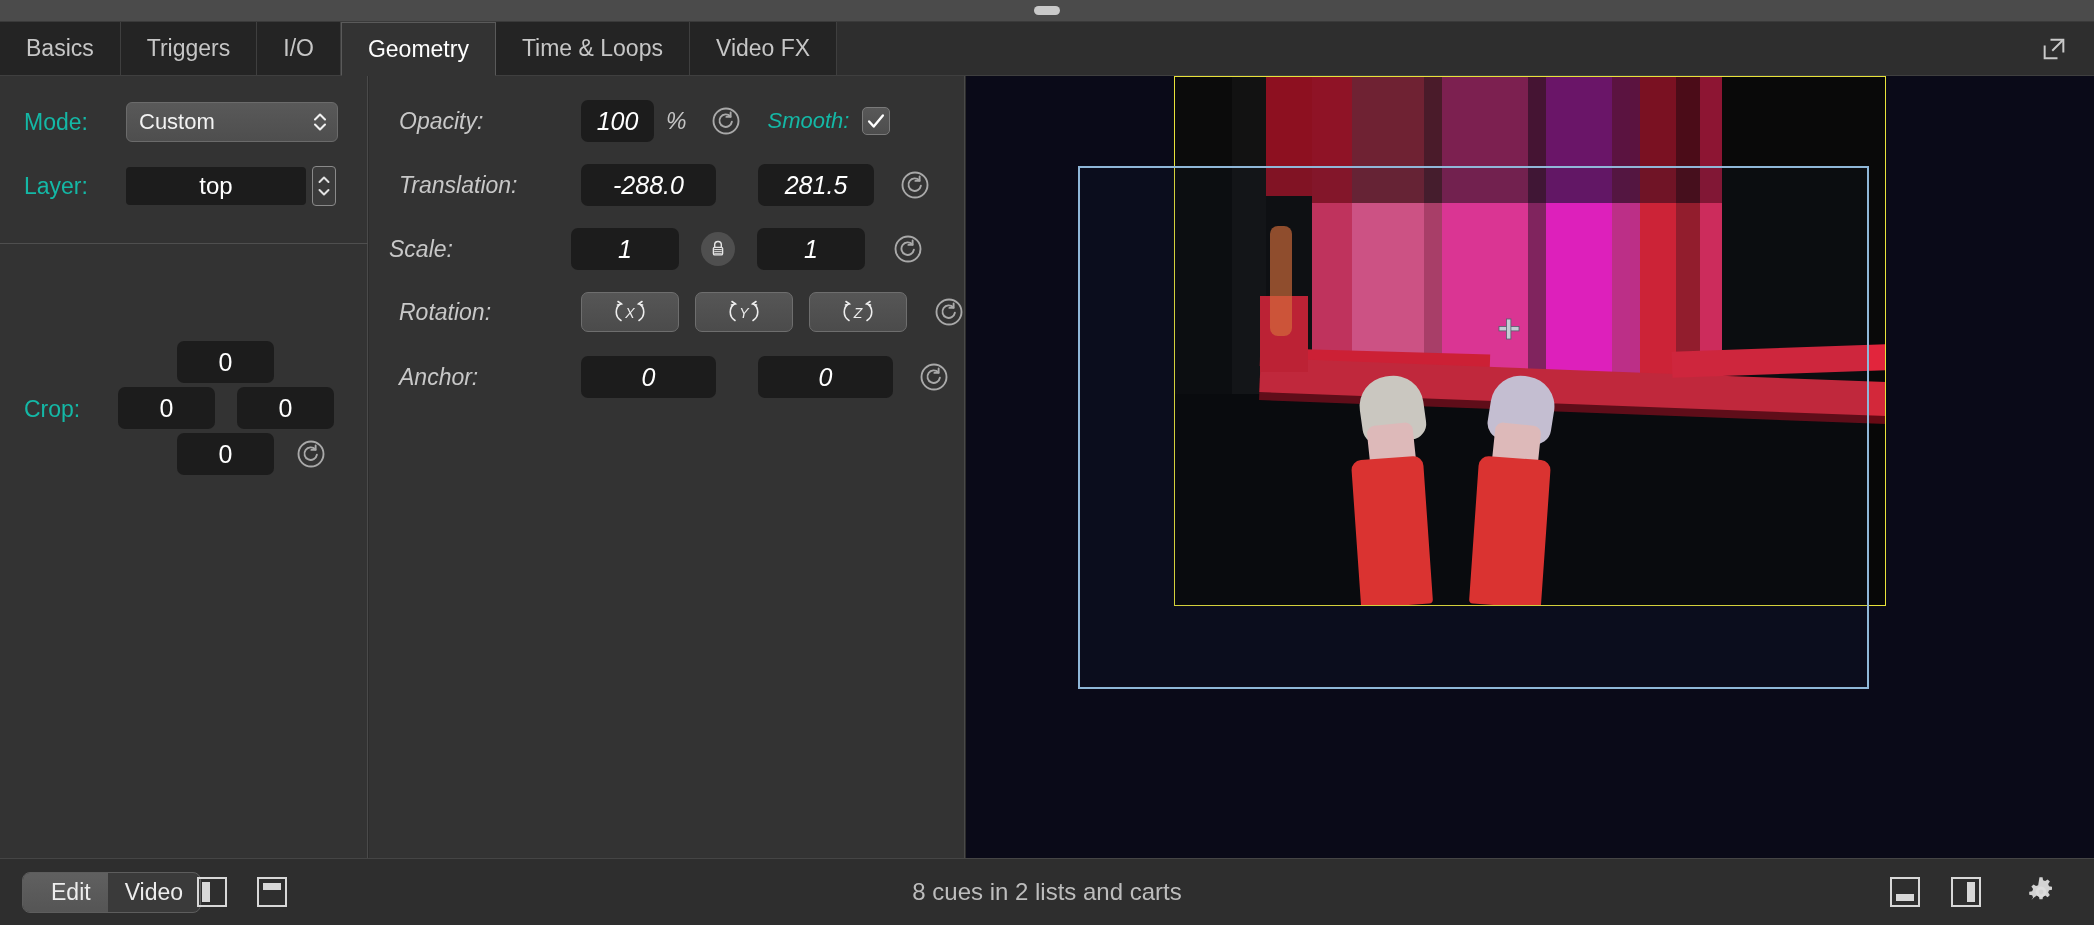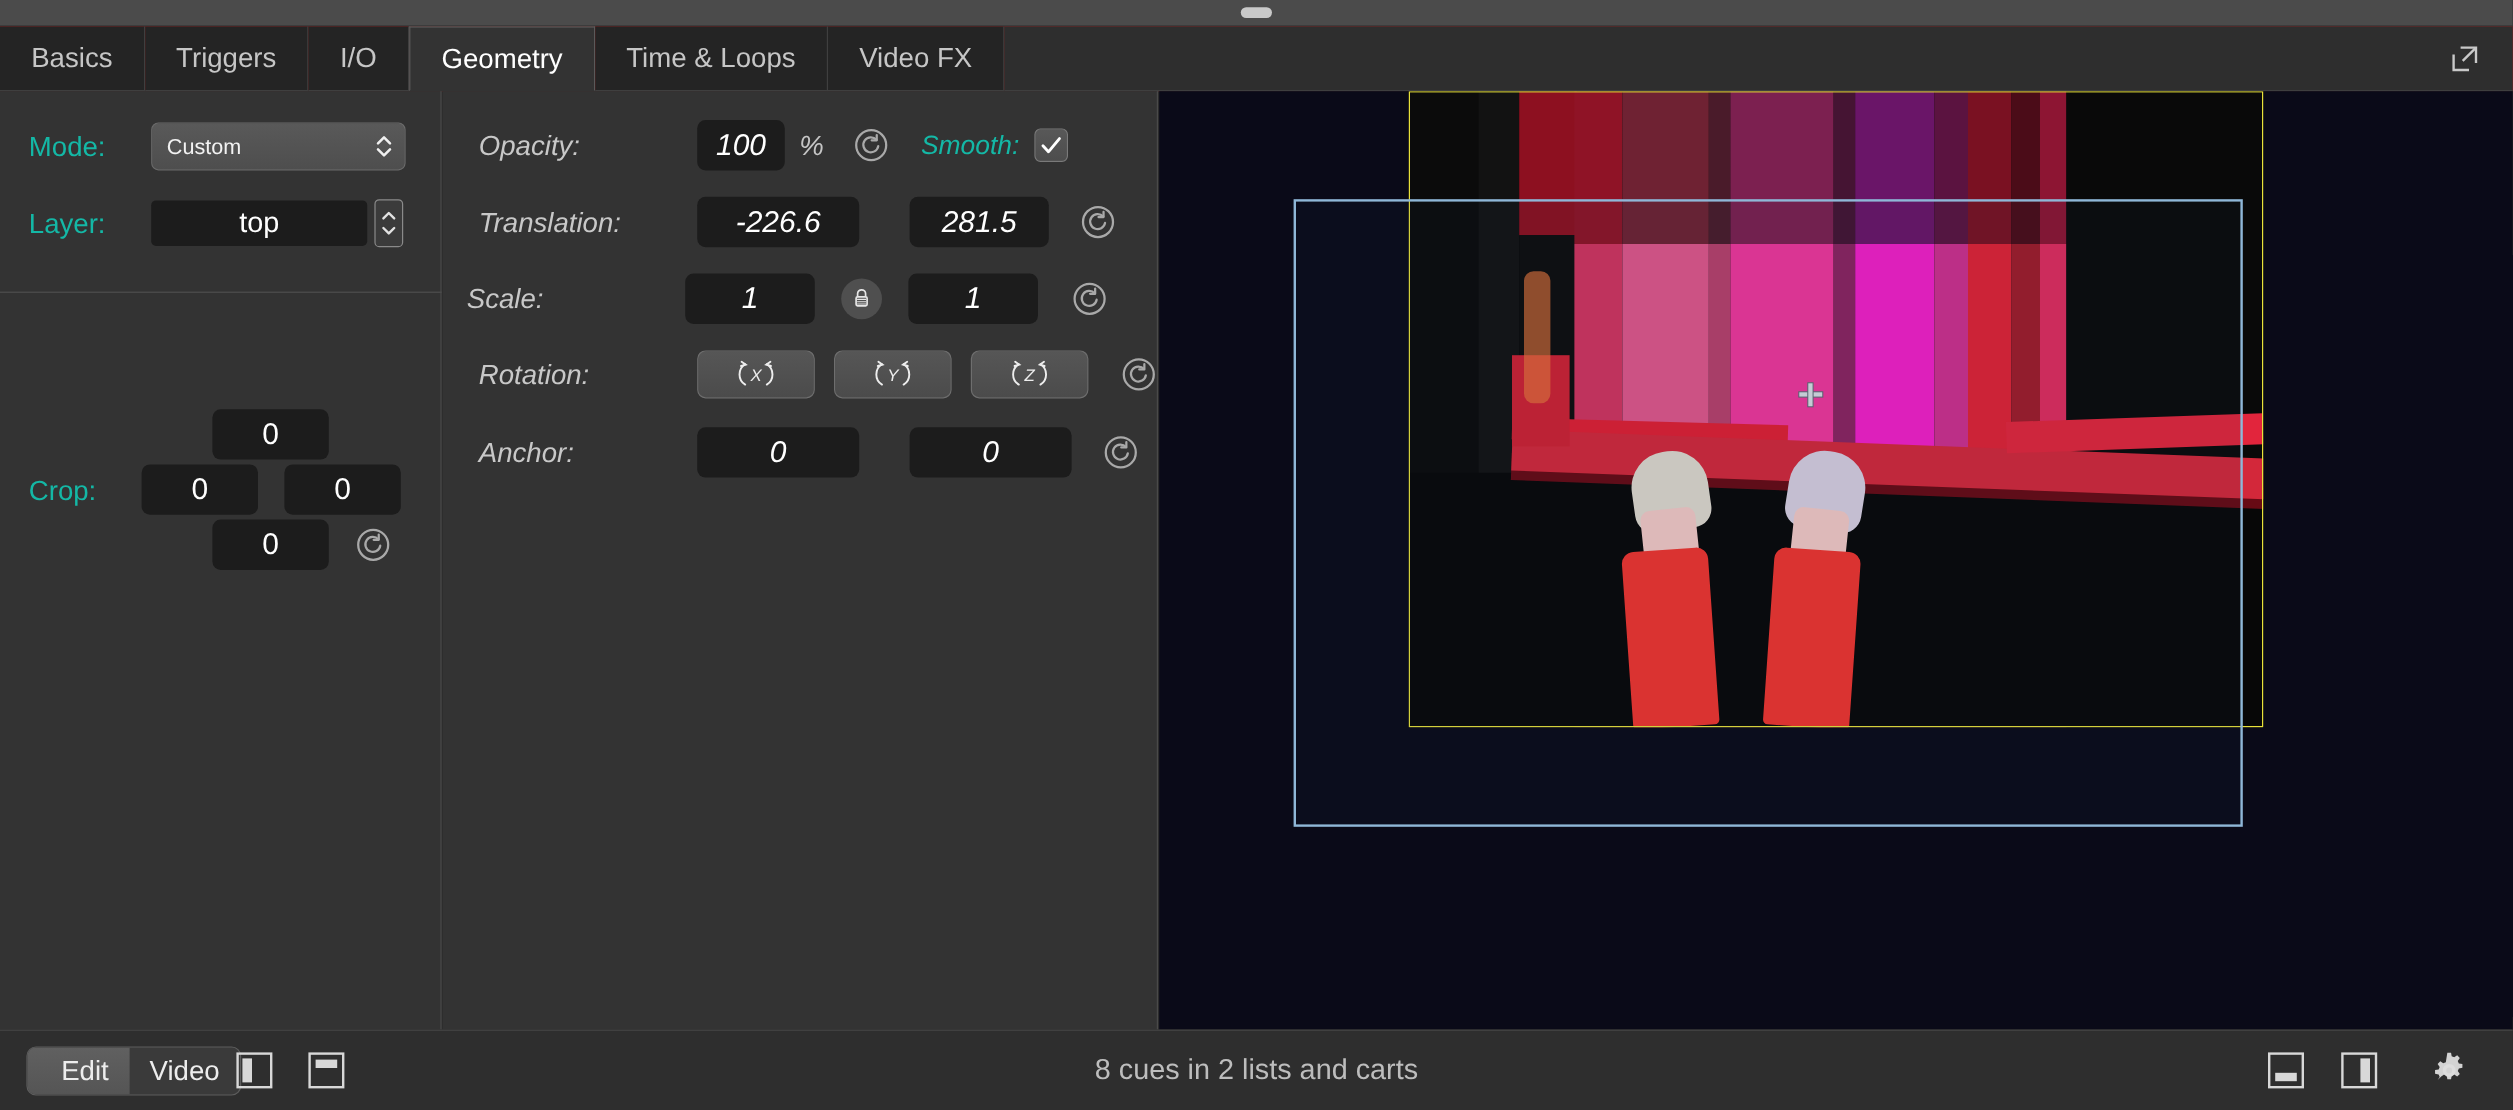--- a/index.html
+++ b/index.html
@@ -20,21 +20,21 @@
     border-bottom: 1px solid #3a3a3a;
   }
   .grabber {
     position: absolute; left: 50%; top: 6px; transform: translateX(-50%);
     width: 26px; height: 9px; border-radius: 5px; background: #c9c9c9;
   }
 
   
   .tabbar {
     position: absolute; left: 0; top: 22px; width: 2094px; height: 54px;
-    background: #b91c1c;
+    background: #0f172a;
     display: flex; align-items: stretch;
   }
   .tab {
     display: flex; align-items: center; justify-content: center;
     padding: 0 26px;
     font-size: 23px; color: #c6c6c6;
     background: #242424;
     border-right: 1px solid #3f3f3f;
     border-bottom: 1px solid #3f3f3f;
     cursor: default; white-space: nowrap;
@@ -73,21 +73,21 @@
 
   
   .popup {
     width: 212px; height: 40px; border-radius: 6px;
     background: linear-gradient(#595959,#4e4e4e);
     border: 1px solid #6b6b6b;
     position: relative;
     display: flex; align-items: center;
     cursor: pointer;
   }
-  .popup .pv { font-size: 18px; color: #f2f2f2; padding-left: 12px; }
+  .popup .pv { font-size: 22px; color: #f2f2f2; padding-left: 12px; }
   .popup .arrows {
     position: absolute; right: 9px; top: 50%; transform: translateY(-50%);
     width: 16px; height: 26px;
   }
 
   
   .stepfield {
     width: 180px; height: 38px; border-radius: 4px;
     background: #1c1c1c;
     display: flex; align-items: center; justify-content: center;
@@ -350,21 +350,21 @@
       <span class="checkbox" style="margin-left:13px;">
         <svg width="22" height="22" viewBox="0 0 24 24" fill="none" stroke="#ffffff" stroke-width="2.6" stroke-linecap="round" stroke-linejoin="round">
           <path d="M4.5 12.5l5 5.5L19.5 6"></path>
         </svg>
       </span>
     </div>
 
     <div class="grow" style="left:30px; top:88px;">
       <span class="glabel">Translation:</span>
       <div class="numfield" style="width:135px;">
-          <span>-226.6</span>
+          <span>-288.0</span>
         </div>
       <div class="numfield" style="width:116px; margin-left:42px;">
           <span>281.5</span>
         </div>
       <span class="resetbtn" style="margin-left:26px;">
         <svg width="30" height="30" viewBox="0 0 24 24" fill="none" stroke="#a9a9a9" stroke-width="1.5">
           <circle cx="12" cy="12" r="10"></circle>
           <path d="M15.5 8.4a5 5 0 1 0 1.2 4.2" stroke-linecap="round"></path>
           <path d="M15.7 5.2v3.5h-3.4" stroke-linecap="round" stroke-linejoin="round"></path>
         </svg>

